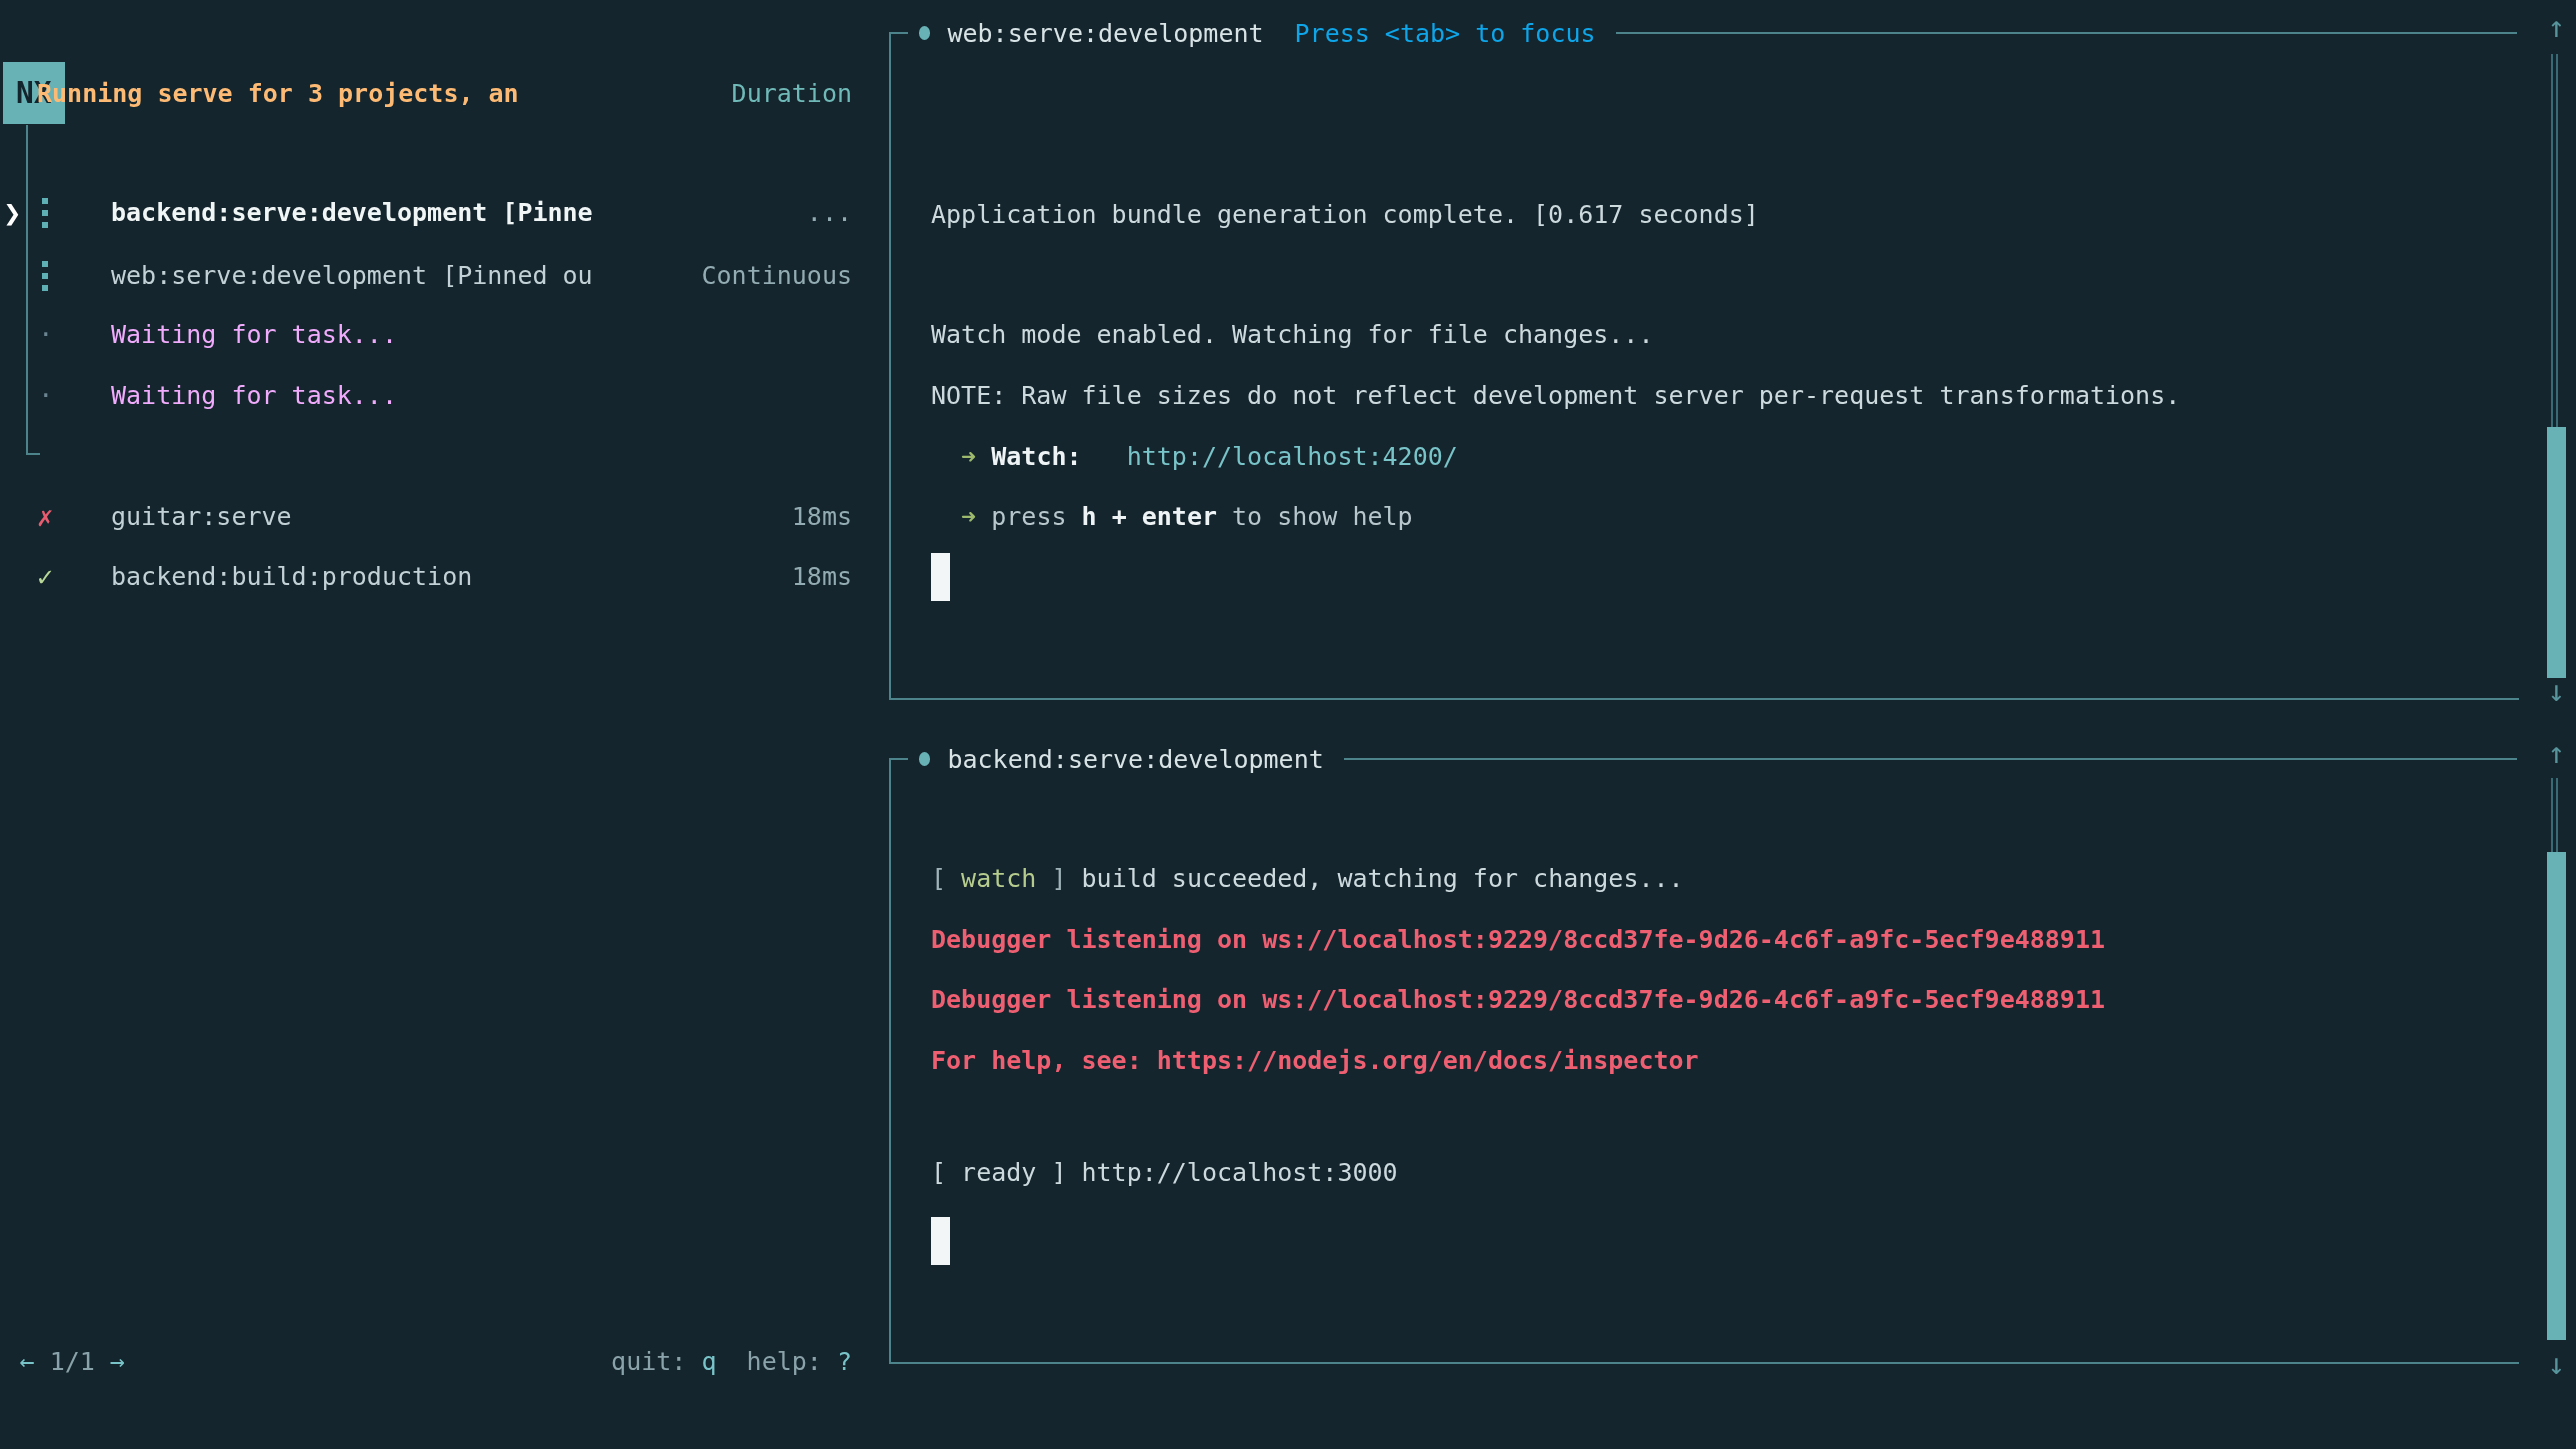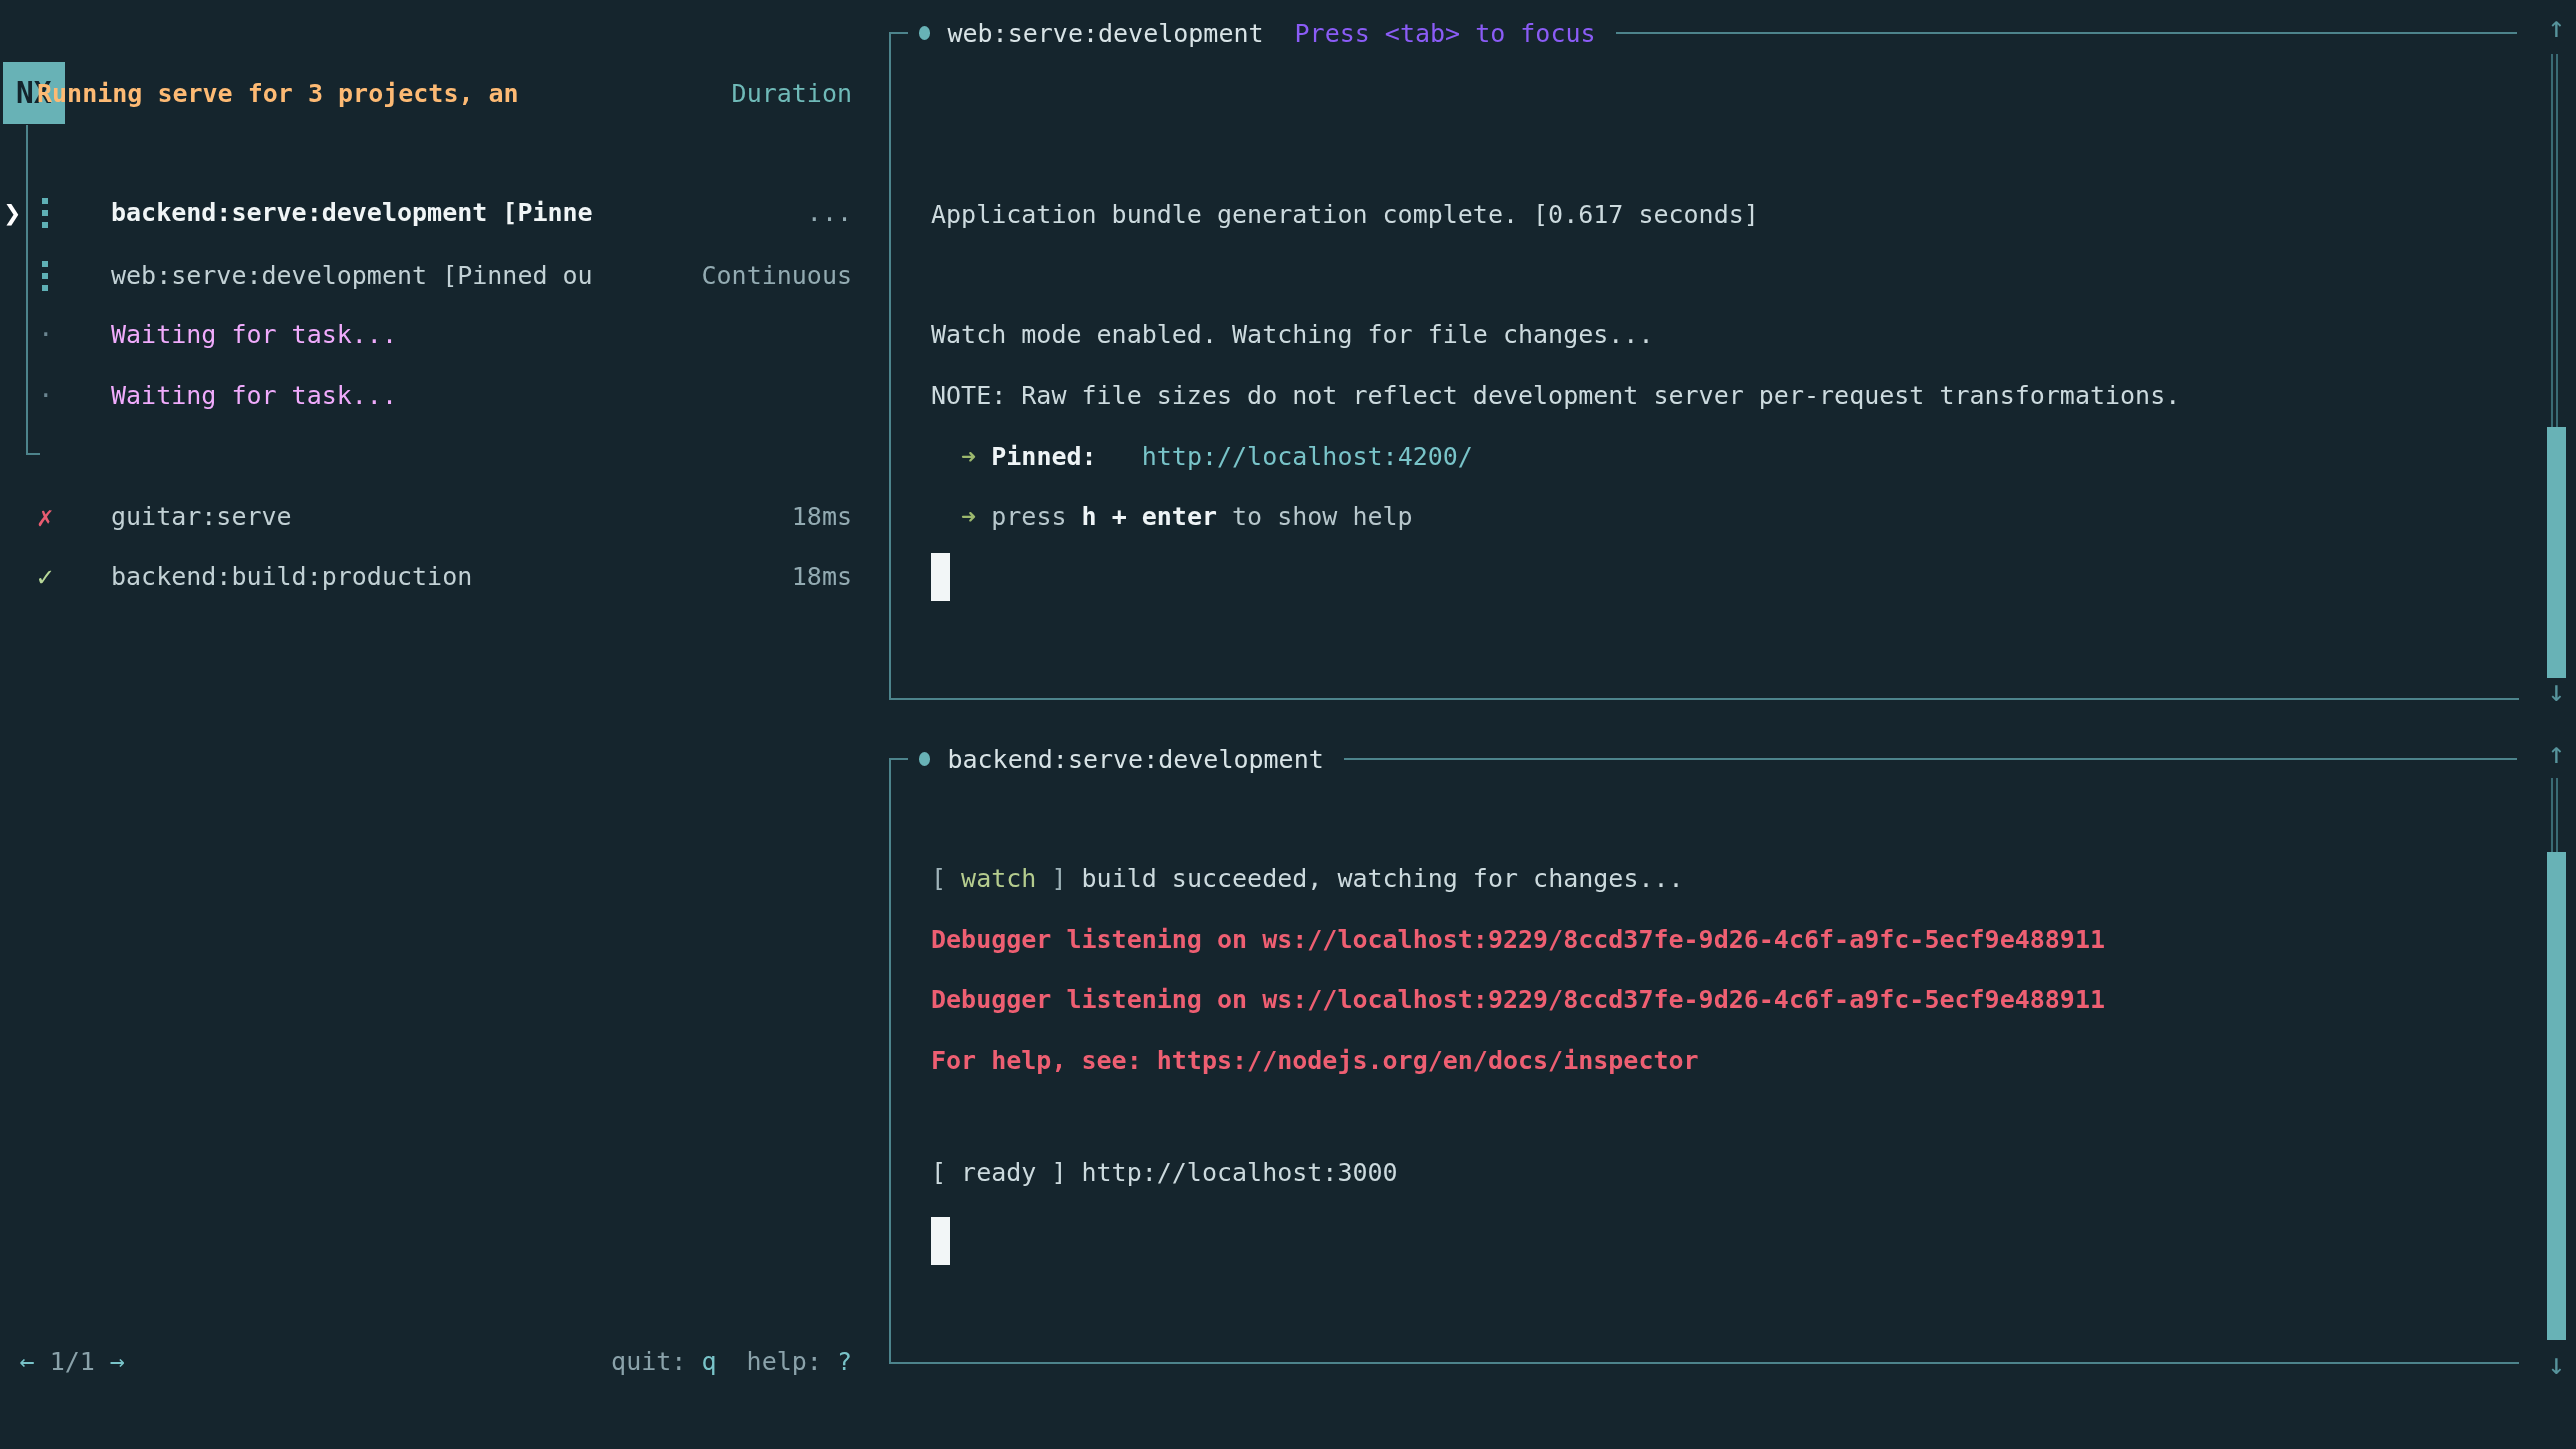--- a/index.html
+++ b/index.html
@@ -49,21 +49,21 @@
 
   
   .pane{position:absolute;left:889px;width:1628px;border-left:2px solid #4d848c;border-bottom:2px solid #4d848c;}
   .pane-header{
     position:absolute;left:-2px;top:-30px;height:60px;width:100%;
     display:flex;align-items:center;white-space:pre;
   }
   .hdr-tick{width:19px;height:2px;background:#4d848c;margin-right:10.7px;flex:none;}
   .hdr-dot{width:11.4px;height:14px;border-radius:50%;background:#68b2b6;margin-right:17.4px;flex:none;}
   .hdr-title{color:#d8e3e6;flex:none;}
-  .hdr-hint{color:#8b5cf6;margin-left:31px;flex:none;}
+  .hdr-hint{color:#0ea5e9;margin-left:31px;flex:none;}
   .hdr-line{flex:1;height:2px;background:#4d848c;margin-left:20px;}
 
   .tline{position:absolute;left:40px;height:60px;line-height:60px;white-space:pre;}
   .t-bright{font-weight:bold;color:#eef4f6;}
   .t-gray{color:#b7c7cc;}
   .t-brk{color:#9fb3b9;}
   .t-green{color:#b5cc8e;}
   .t-red{font-weight:bold;color:#ee5f72;}
   .t-url{color:#79c4c9;}
   .t-url-b{color:#79c4c9;font-weight:normal;}
@@ -148,21 +148,21 @@
       <div class="hdr-dot"></div>
       <span class="hdr-title">web:serve:development</span>
       <span class="hdr-hint">Press &lt;tab&gt; to focus</span>
       <div class="hdr-line"></div>
     </div>
 
     <div class="tline" style="top:152px;">Application bundle generation complete. [0.617 seconds]</div>
     <div class="tline" style="top:272px;">Watch mode enabled. Watching for file changes...</div>
     <div class="tline" style="top:333px;">NOTE: Raw file sizes do not reflect development server per-request transformations.</div>
 
-    <div class="tline" style="top:394px;"><span>  </span><span class="t-arrow">➜</span><span class="t-bright"> Pinned:</span><span>   </span><span class="t-url"><span>http://localhost:</span><span class="t-url-b">4200</span><span>/</span></span></div>
+    <div class="tline" style="top:394px;"><span>  </span><span class="t-arrow">➜</span><span class="t-bright"> Watch:</span><span>   </span><span class="t-url"><span>http://localhost:</span><span class="t-url-b">4200</span><span>/</span></span></div>
 
     <div class="tline t-gray" style="top:454px;"><span>  </span><span class="t-arrow">➜</span><span> press </span><span class="t-bright">h + enter</span><span> to show help</span></div>
 
     <div class="cursor" style="top:520px;"></div>
   </div>
 
   <div class="pane" style="top:759px;height:603px;">
     <div class="pane-header">
       <div class="hdr-tick"></div>
       <div class="hdr-dot"></div>

